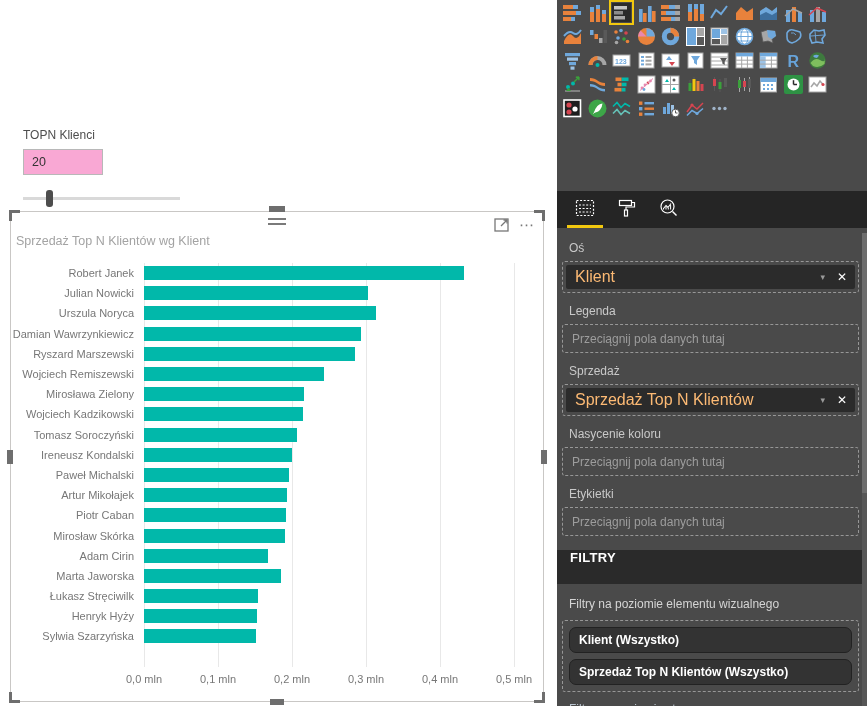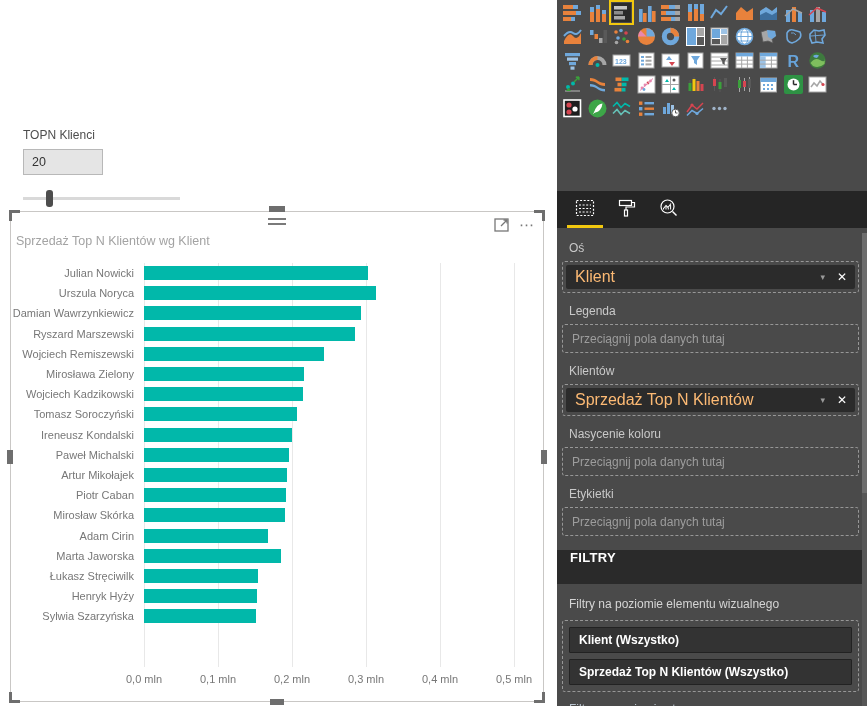--- a/index.html
+++ b/index.html
@@ -3,21 +3,21 @@
 <meta charset="utf-8">
 <style>
   html,body{margin:0;padding:0;background:#888;}
   #root{position:relative;width:867px;height:706px;overflow:hidden;
         font-family:"Liberation Sans",sans-serif;background:#fff;}
   
   #canvas{position:absolute;left:0;top:0;width:557px;height:706px;background:#fff;}
   #slicer{position:absolute;left:23px;top:128px;width:200px;}
   .slicer-title{font-size:12px;color:#4e4e4e;}
   .slicer-input{margin-top:7px;width:70px;height:24px;border:1px solid #b8b8b8;
-    font-size:12.5px;color:#333;padding:0 0 0 8px;display:flex;align-items:center;background:#e5e5e5;}
+    font-size:12.5px;color:#333;padding:0 0 0 8px;display:flex;align-items:center;background:#f9a8d4;}
   .slider-wrap{position:relative;margin-top:15px;width:157px;height:18px;}
   .slider-track{position:absolute;left:0;right:0;top:7px;height:3px;background:#d9d9d9;}
   .slider-handle{position:absolute;left:23px;top:0;width:7px;height:17px;background:#4d4d4d;border-radius:3px;}
   
   #visual{position:absolute;left:10px;top:211px;width:532px;height:489px;
           border:1px solid #c9c7c5;background:#fff;}
   .handle{position:absolute;background:#6e6e6e;}
   .h-top{left:50%;top:-6px;margin-left:-8px;width:16px;height:6px;}
   .h-bottom{left:50%;bottom:-4px;margin-left:-7px;width:14px;height:6px;}
   .h-right{right:-4px;top:50%;margin-top:-7px;width:6px;height:14px;}
@@ -64,21 +64,21 @@
         padding:0 8px 0 9px;cursor:pointer;}
   .pill-text{flex:1;font-size:16px;font-weight:400;color:#fdba74;white-space:nowrap;
              overflow:hidden;text-overflow:ellipsis;}
   .pill-chev{color:#9a9a9a;font-size:9px;margin-right:12px;cursor:pointer;}
   .pill-x{color:#fff;font-size:12px;cursor:pointer;line-height:1;}
   #filtry-band{margin-top:14px;height:34px;background:#2a2a2a;display:flex;align-items:flex-start;}
   #filtry-band span{margin-left:13px;font-size:13px;font-weight:700;color:#fff;letter-spacing:.3px;}
   #filters-sec{padding:0 8px 0 5px;}
   .f-label{margin:13px 0 9px 7px;font-size:12px;color:#d5d5d5;}
   .f-container{border:1px dashed #979797;border-radius:3px;padding:6px;}
-  .f-pill{background:#333;border:1px solid #222;border-radius:1px;height:24px;display:flex;
+  .f-pill{background:#333;border:1px solid #222;border-radius:7px;height:24px;display:flex;
           align-items:center;padding-left:9px;font-size:12px;font-weight:700;color:#fff;
           margin-bottom:6px;cursor:pointer;white-space:nowrap;overflow:hidden;}
   .f-pill:last-child{margin-bottom:0;}
   .f-cut{margin:10px 0 0 7px;font-size:12px;color:#b9c4cf;}
   #pscroll{position:absolute;right:0;top:233px;bottom:0;width:5px;background:#575757;}
   #pscroll .thumb{position:absolute;top:0;left:0;right:0;height:260px;background:#6d6d6d;}
 </style>
 </head>
 <body>
 
@@ -125,20 +125,24 @@
         <div class="gridlines">
             <div class="gridline" style="left: 0px;"></div>
             <div class="gridline" style="left: 74px;"></div>
             <div class="gridline" style="left: 148px;"></div>
             <div class="gridline" style="left: 222px;"></div>
             <div class="gridline" style="left: 296px;"></div>
             <div class="gridline" style="left: 370px;"></div>
           </div>
         <div class="rows" id="chart-rows">
             <div class="crow">
+              <div class="clabel">Robert Janek</div>
+              <div class="cbar" style="width: 320.42px; background: rgb(1, 184, 170);"></div>
+            </div>
+            <div class="crow">
               <div class="clabel">Julian Nowicki</div>
               <div class="cbar" style="width: 224.22px; background: rgb(1, 184, 170);"></div>
             </div>
             <div class="crow">
               <div class="clabel">Urszula Noryca</div>
               <div class="cbar" style="width: 231.62px; background: rgb(1, 184, 170);"></div>
             </div>
             <div class="crow">
               <div class="clabel">Damian Wawrzynkiewicz</div>
               <div class="cbar" style="width: 216.82px; background: rgb(1, 184, 170);"></div>
@@ -584,21 +588,21 @@
         <div class="w-label">Oś</div>
         <div class="well">
           <div class="pill">
             <span class="pill-text">Klient</span>
             <span class="pill-chev">▾</span>
             <span class="pill-x">✕</span>
           </div>
         </div>
         <div class="w-label">Legenda</div>
         <div class="well empty">Przeciągnij pola danych tutaj</div>
-        <div class="w-label">Klientów</div>
+        <div class="w-label">Sprzedaż</div>
         <div class="well">
           <div class="pill">
             <span class="pill-text">Sprzedaż Top N Klientów</span>
             <span class="pill-chev">▾</span>
             <span class="pill-x">✕</span>
           </div>
         </div>
         <div class="w-label">Nasycenie koloru</div>
         <div class="well empty">Przeciągnij pola danych tutaj</div>
         <div class="w-label">Etykietki</div>

